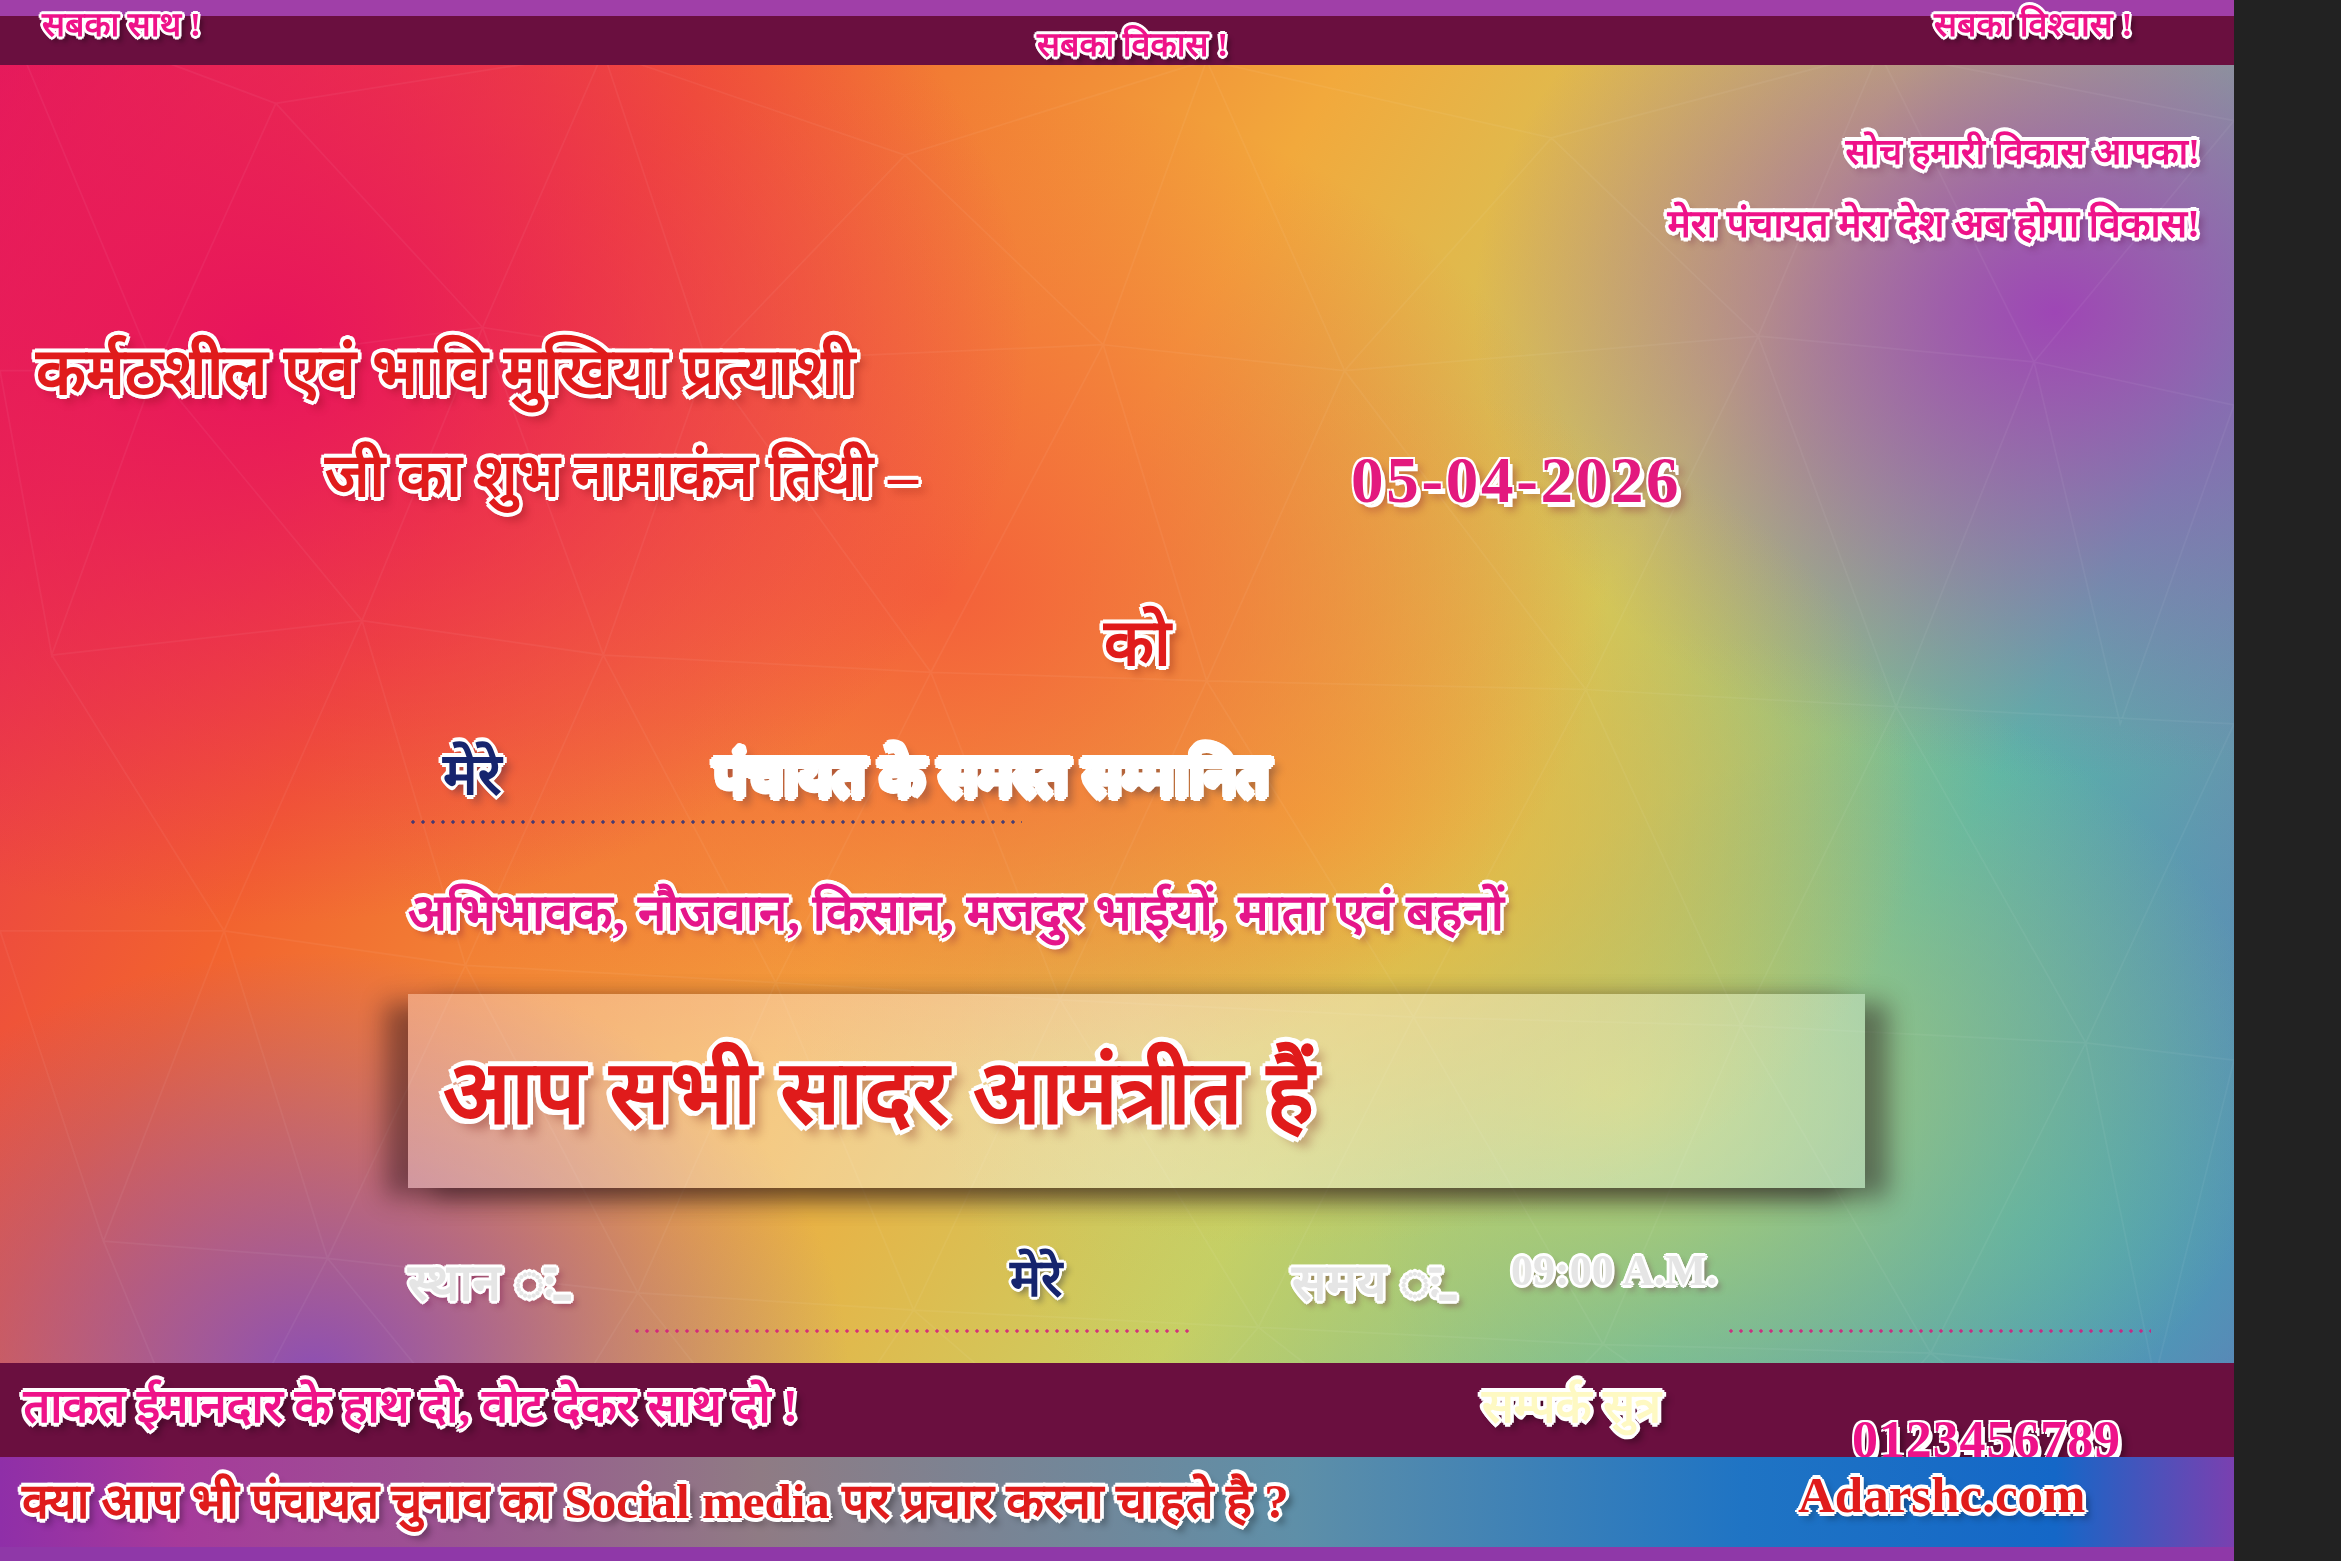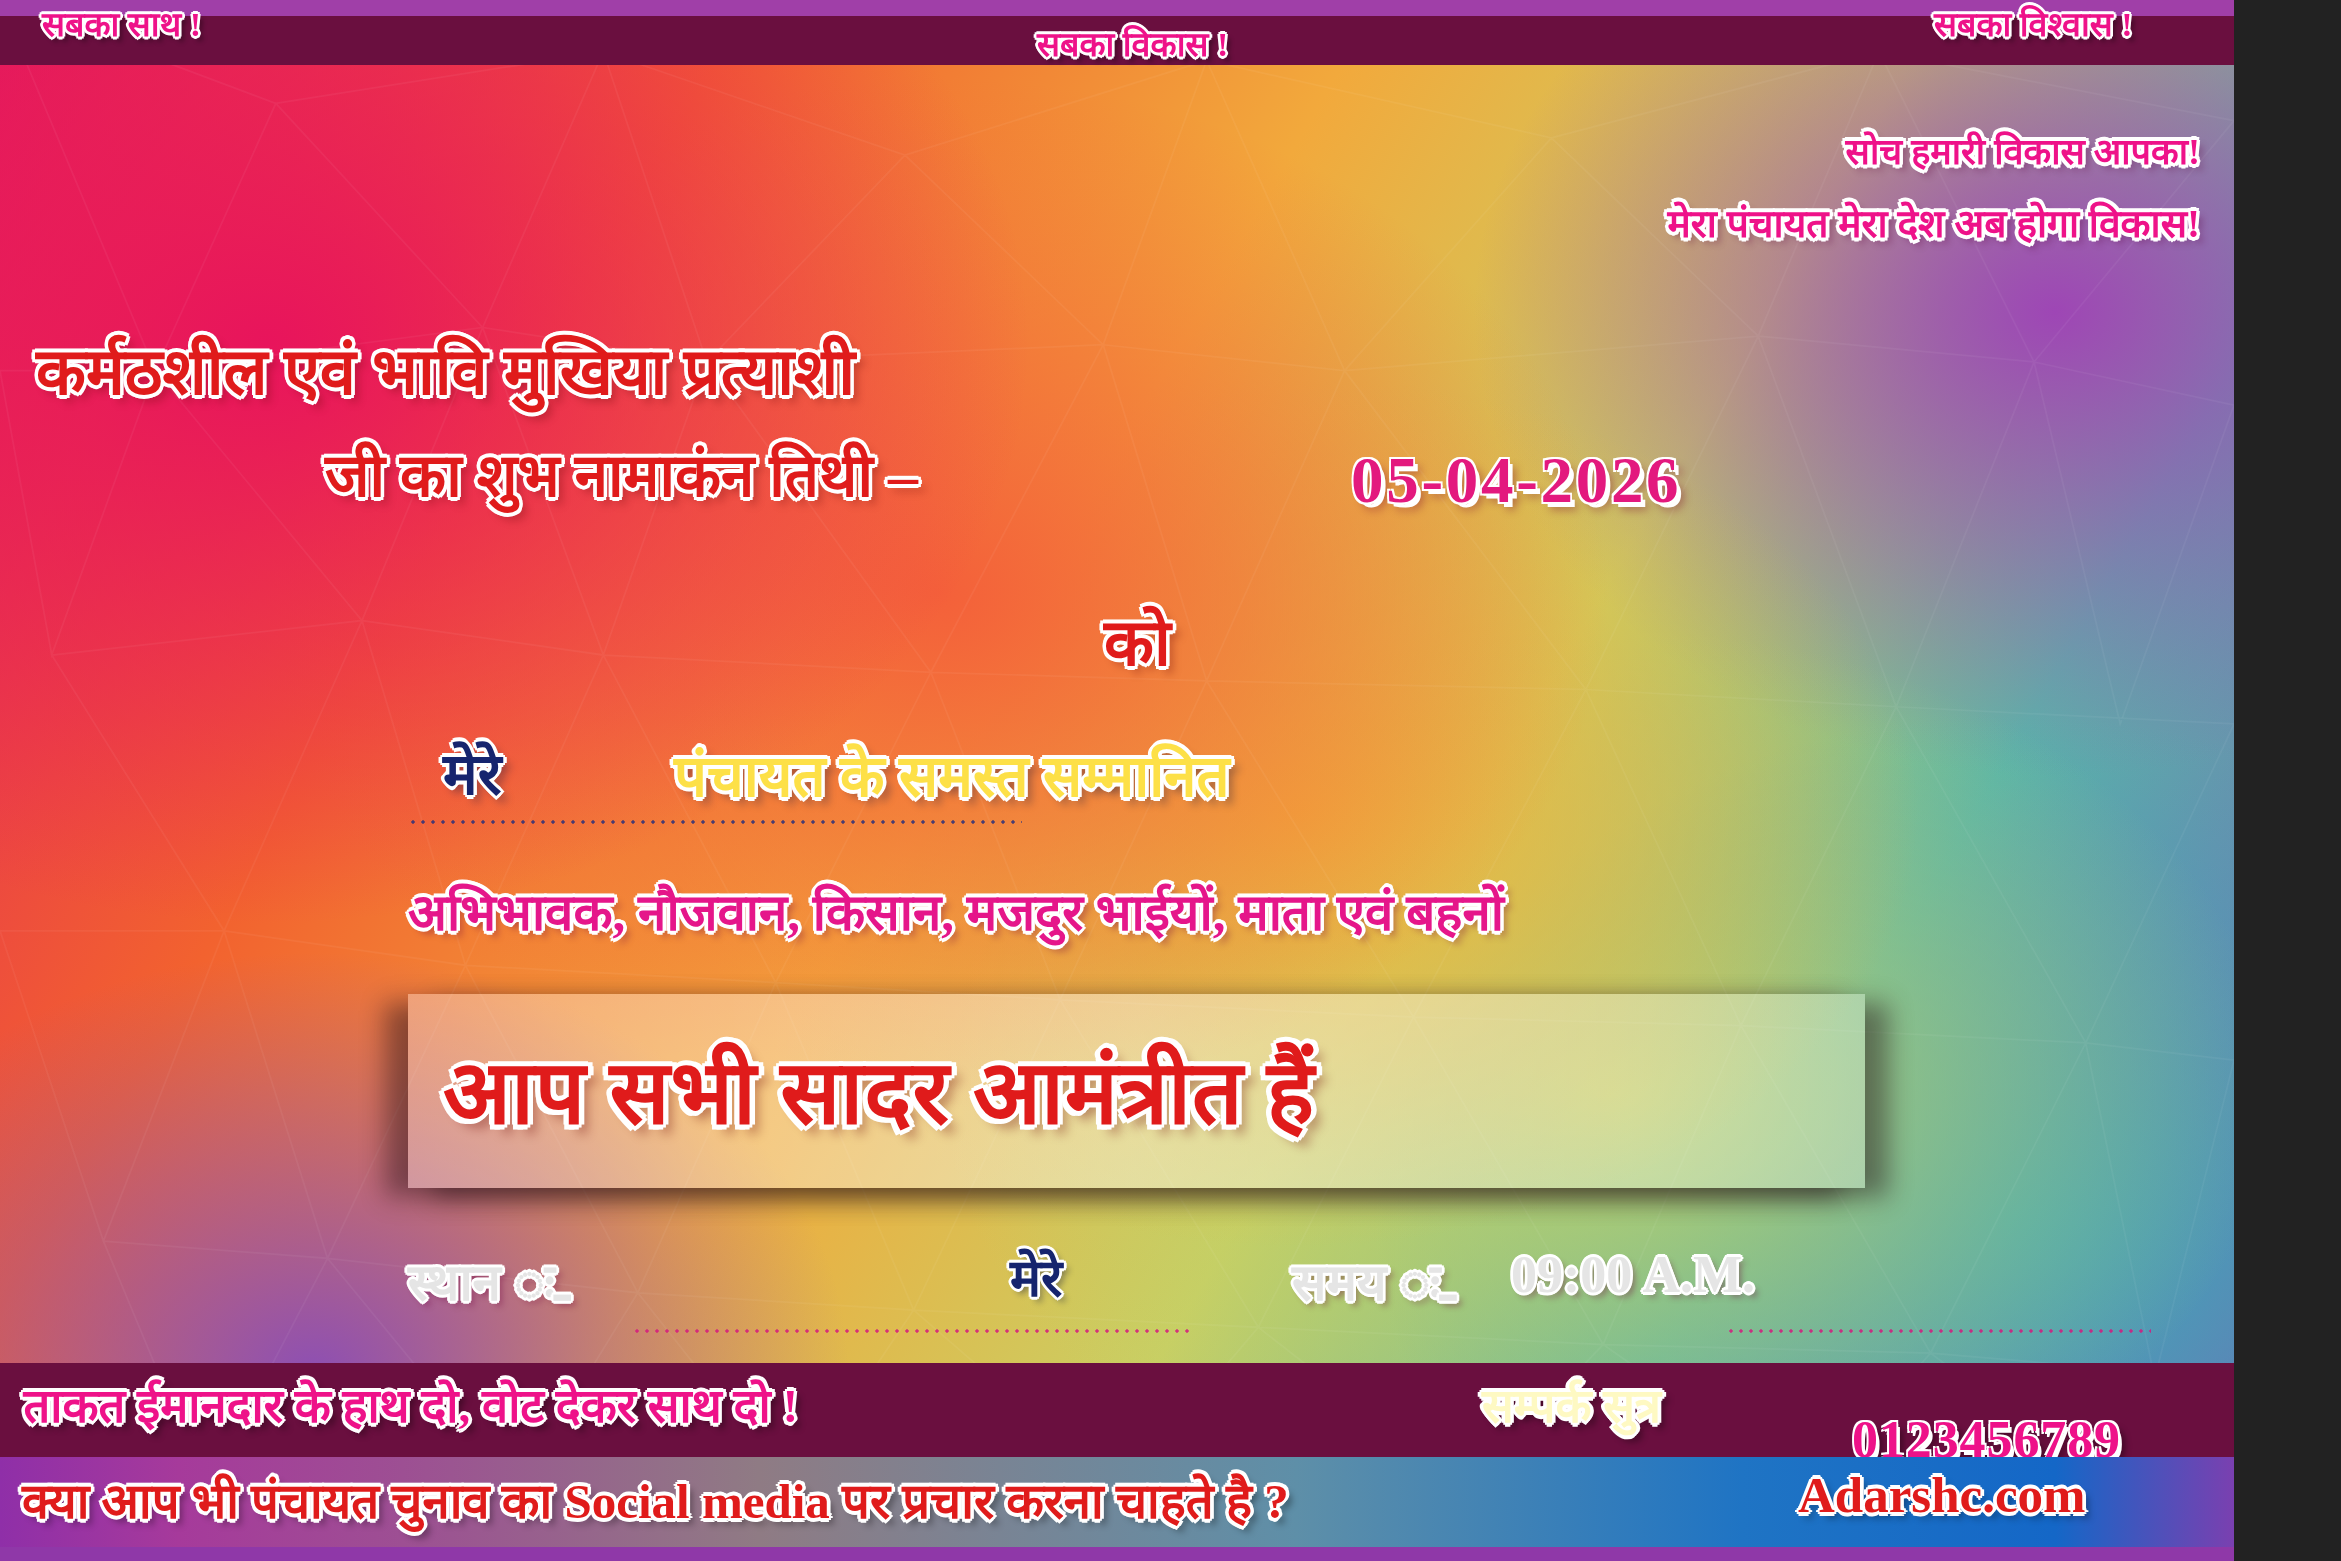--- a/index.html
+++ b/index.html
@@ -104,23 +104,23 @@
     position:absolute;left:1351px;top:443px;
     font-family:"Liberation Serif", serif;font-weight:bold;
     font-size:65px;color:#e3197e;letter-spacing:2.7px;white-space:nowrap;
     text-shadow:
       -1.8px -1.8px 0 #fff, 1.8px -1.8px 0 #fff, -1.8px 1.8px 0 #fff, 1.8px 1.8px 0 #fff,
       4.5px 5.4px 0 #ffffff, 7.2px 8.1px 9px rgba(120,0,45,.40);
   }
 
   
   #navyline{
-    position:absolute;left:674px;top:734px;
-    font-family:"Liberation Serif", serif;font-weight:bold;
-    font-size:58px;color:#fde047;white-space:nowrap;
+    position:absolute;left:714px;top:734px;
+    font-family:"Liberation Serif", serif;font-weight:bold;
+    font-size:58px;color:#ffffff;white-space:nowrap;
     text-shadow:
       -1.8px -1.8px 0 #fff, 1.8px -1.8px 0 #fff, -1.8px 1.8px 0 #fff, 1.8px 1.8px 0 #fff,
       0 -3.6px 0 #fff, 0 3.6px 0 #fff, -3.6px 0 0 #fff, 3.6px 0 0 #fff,
       -2.7px 2.7px 0 #fff, 2.7px -2.7px 0 #fff,
       6.3px 7.2px 8.1px rgba(10,15,60,.38);
   }
   #venue-word{
     position:absolute;left:443px;top:732px;
     font-family:"Liberation Serif", serif;font-weight:bold;
     font-size:58px;color:#16246e;white-space:nowrap;
@@ -176,21 +176,21 @@
       0 -2.7px 0 #fff, 0 2.7px 0 #fff, -2.7px 0 0 #fff, 2.7px 0 0 #fff,
       4.5px 5.4px 6.3px rgba(110,0,60,.42);
   }
   #place-label{left:408px;top:1245px;font-size:51px;}
   #place-value{left:1010px;top:1240px;font-size:52px;color:#16246e;
     text-shadow:
       -1.8px -1.8px 0 #fff, 1.8px -1.8px 0 #fff, -1.8px 1.8px 0 #fff, 1.8px 1.8px 0 #fff,
       0 -2.7px 0 #fff, 0 2.7px 0 #fff, -2.7px 0 0 #fff, 2.7px 0 0 #fff,
       4.5px 5.4px 6.3px rgba(10,15,60,.40);}
   #time-label{left:1292px;top:1245px;font-size:51px;}
-  #time-value{left:1511px;top:1245px;font-size:52px;text-align:center;}
+  #time-value{left:1511px;top:1245px;font-size:44px;text-align:center;}
   #dots-2{left:632px;top:1326px;width:560px;
     background-image:radial-gradient(circle, #d6177f 1.4px, rgba(0,0,0,0) 2px);}
   #dots-3{left:1726px;top:1326px;width:425px;
     background-image:radial-gradient(circle, #d6177f 1.4px, rgba(0,0,0,0) 2px);}
 
   
   #slogan-bottom{
     position:absolute;left:23.5px;top:1372px;
     font-family:"Liberation Serif", serif;font-weight:bold;
     font-size:47px;color:#ee1289;white-space:nowrap;

